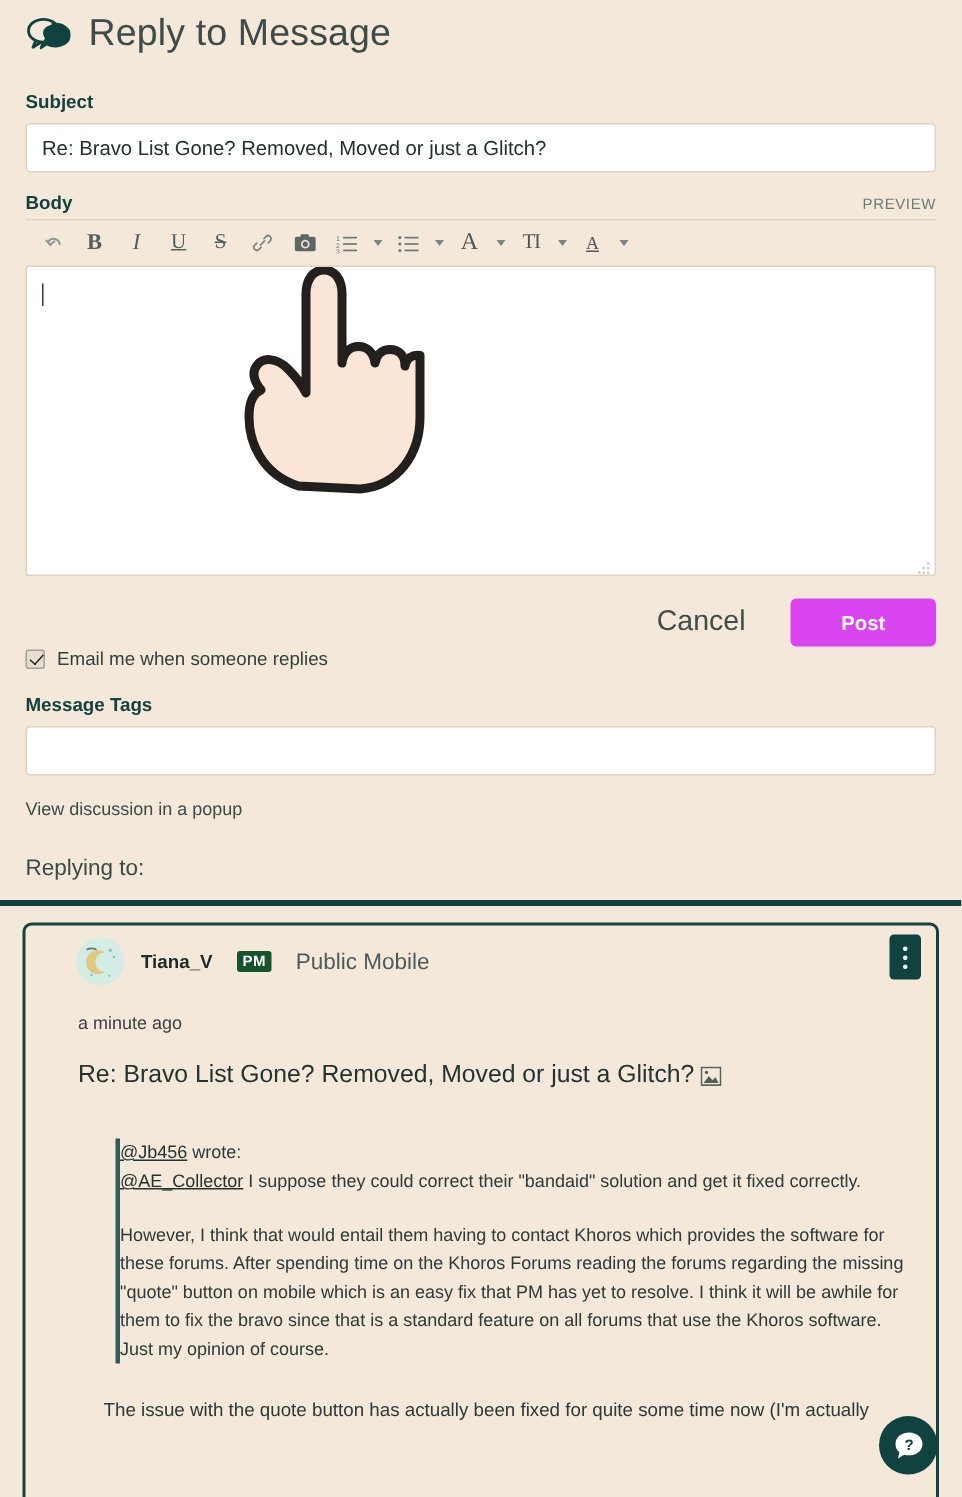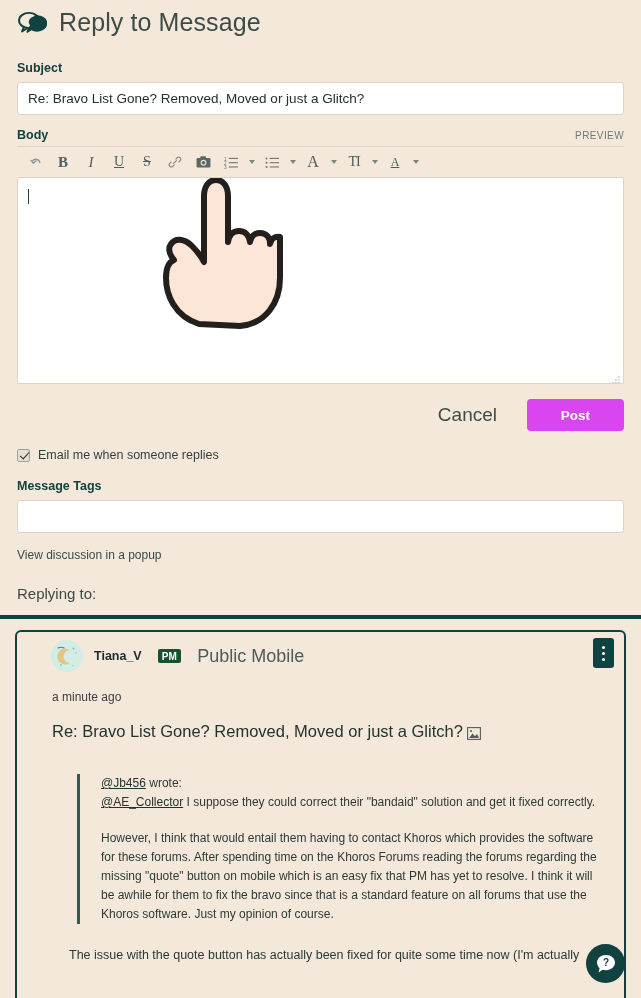--- a/index.html
+++ b/index.html
@@ -159,21 +159,20 @@
     font-family: "Liberation Sans", sans-serif;
     font-size: 13.5px;
     font-weight: bold;
     cursor: pointer;
   }
 
   .check-row {
     display: flex;
     align-items: center;
     gap: 8px;
-    margin-top: 16px;
   }
   .checkbox {
     width: 13px; height: 13px;
     background: #e9dccd;
     border: 1px solid #9aa39f;
     border-radius: 2px;
     position: relative;
     cursor: pointer;
     flex: none;
   }
@@ -262,21 +261,21 @@
     background: #14532d;
     color: #ffffff;
     font-size: 10px;
     font-weight: bold;
     padding: 1.5px 4px;
     border-radius: 2px;
     margin-left: 5px;
     letter-spacing: .2px;
   }
   .rank-text {
-    font-size: 18px;
+    font-size: 15px;
     color: #4e5b59;
     margin-left: 5px;
   }
 
   .timestamp {
     font-size: 12px;
     color: #404040;
     padding: 18px 0 0 35px;
   }
 
@@ -290,21 +289,21 @@
   }
   .img-glyph {
     width: 14px; height: 13px;
     display: inline-block;
     vertical-align: -1px;
   }
 
   .quote-block {
     margin: 33px 18px 0 60px;
     border-left: 3px solid #2f5c57;
-    padding: 0 0 0 21px;
+    padding: 0 0 0 0;
   }
   .quote-line {
     font-size: 12px;
     color: #2d3a38;
     line-height: 19px;
   }
   .mention {
     color: #24332f;
     text-decoration: underline;
     cursor: pointer;

